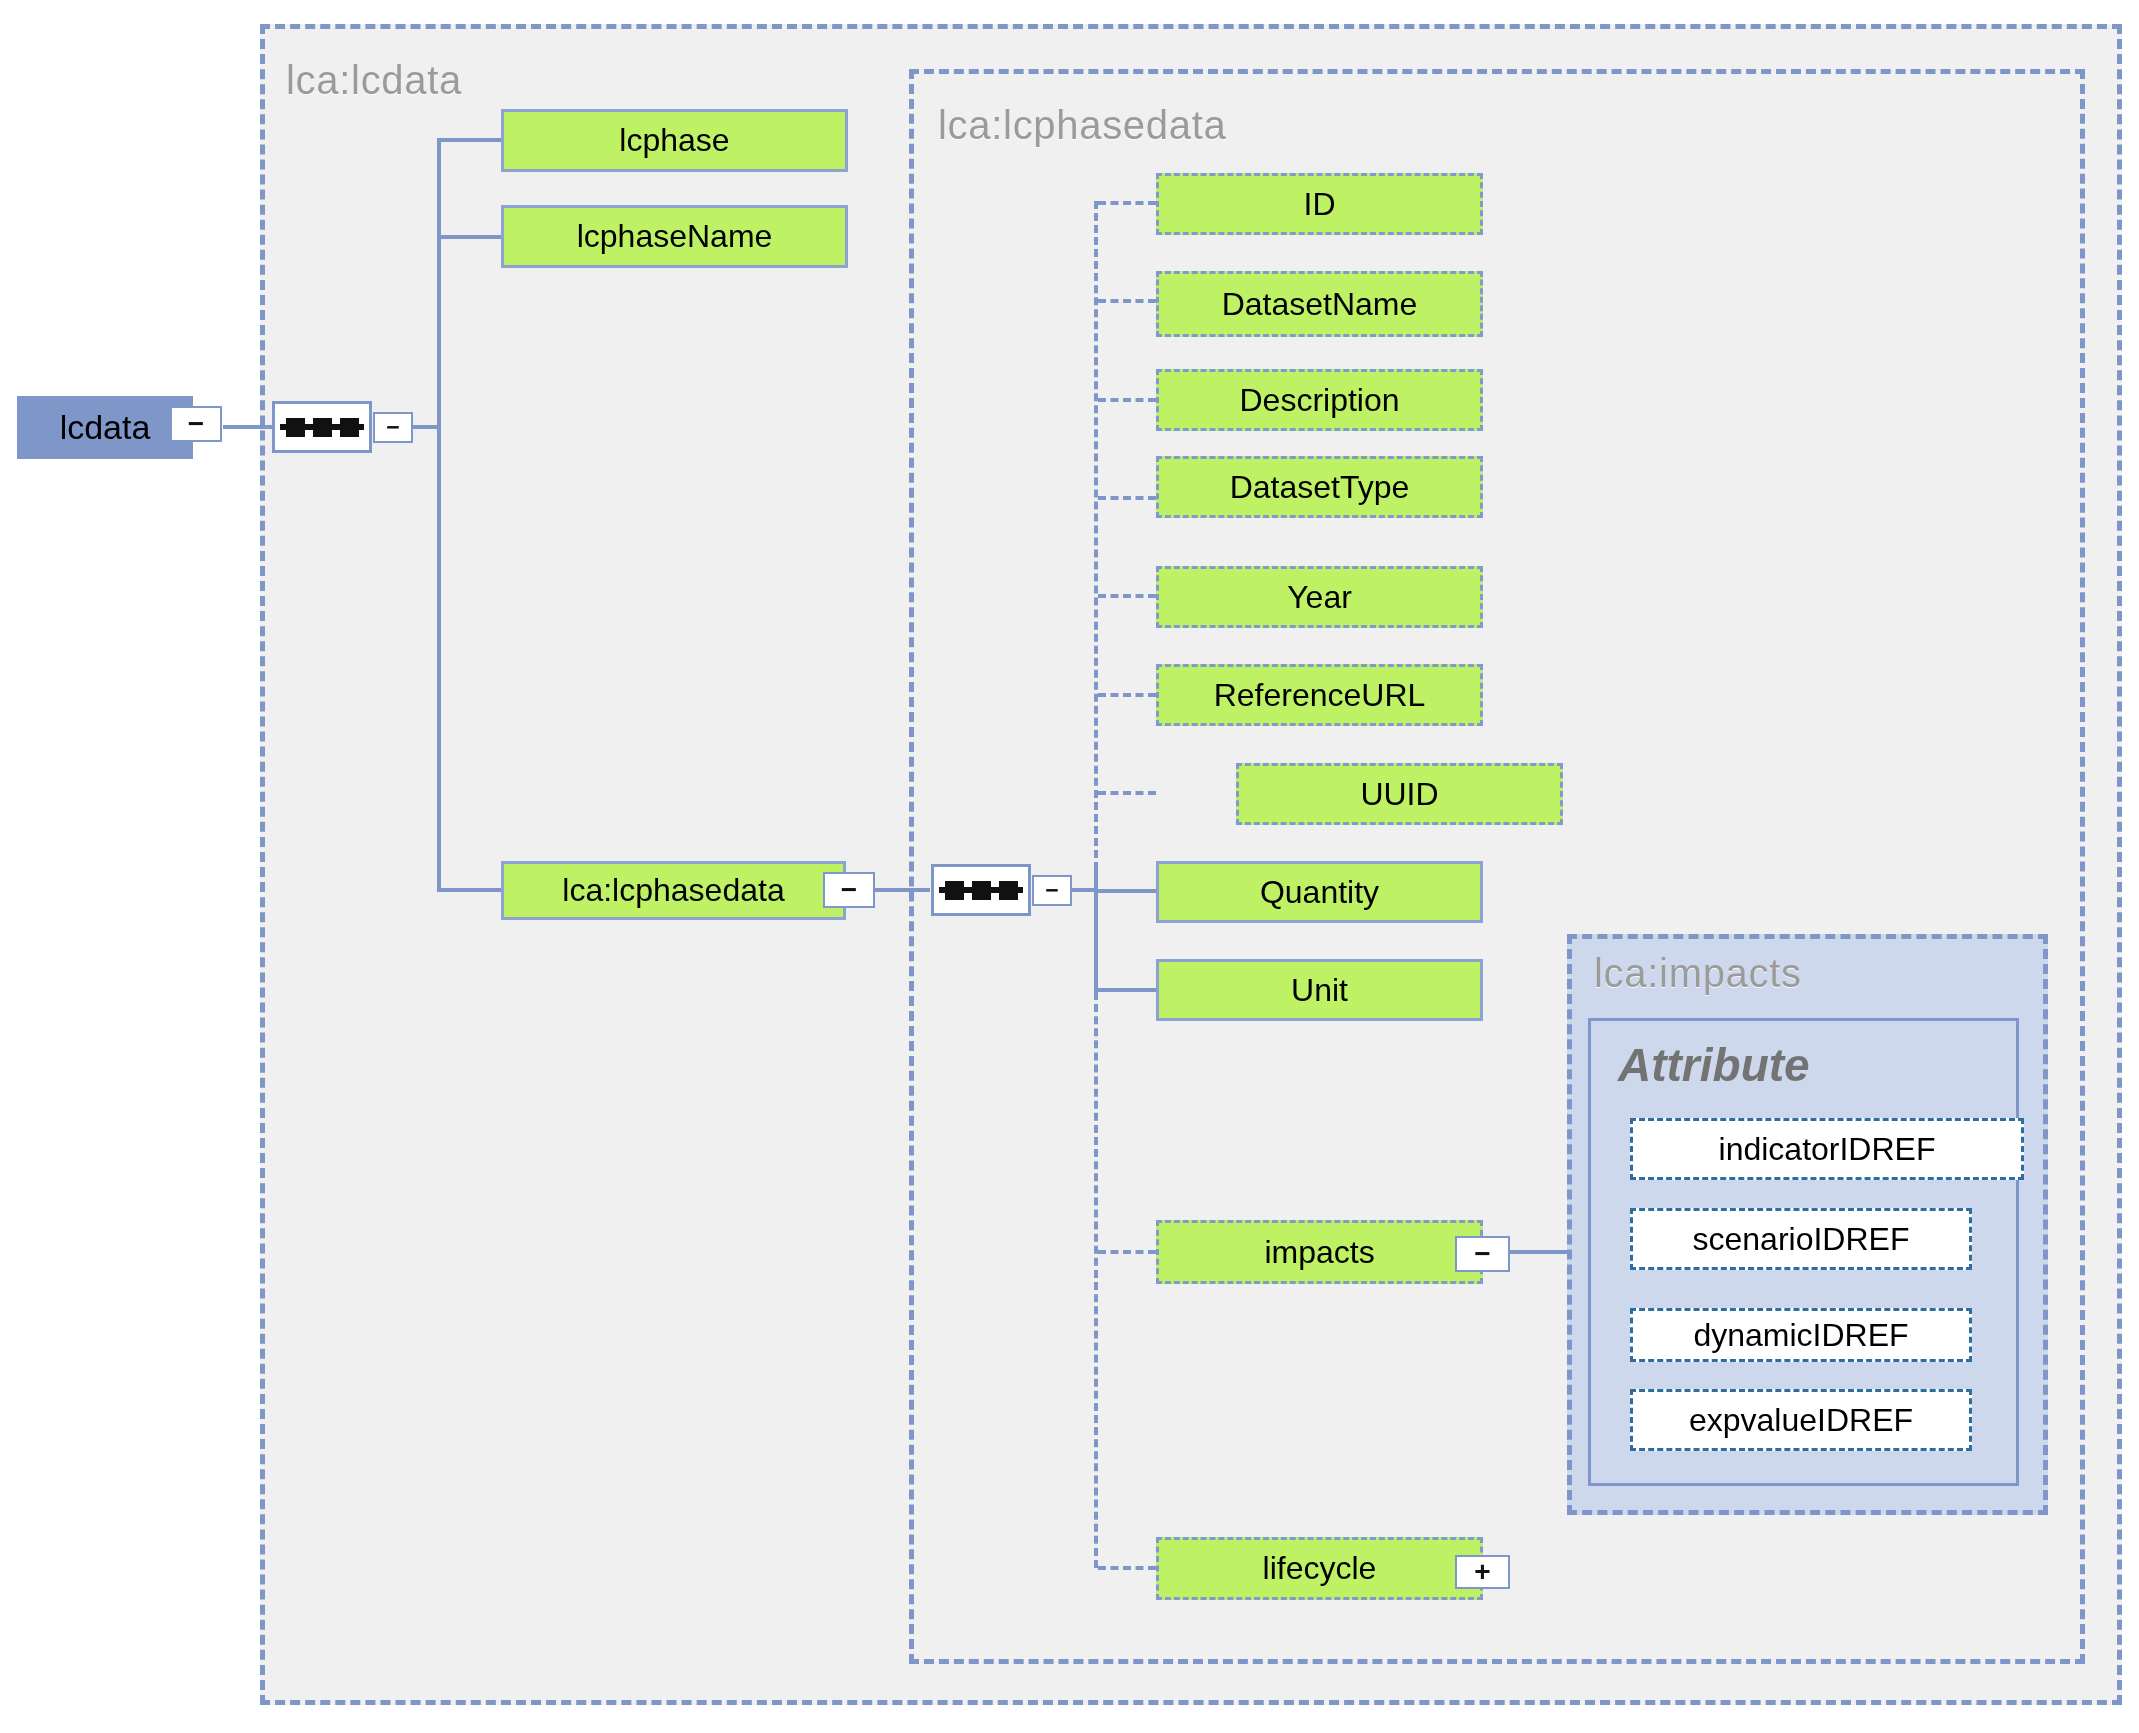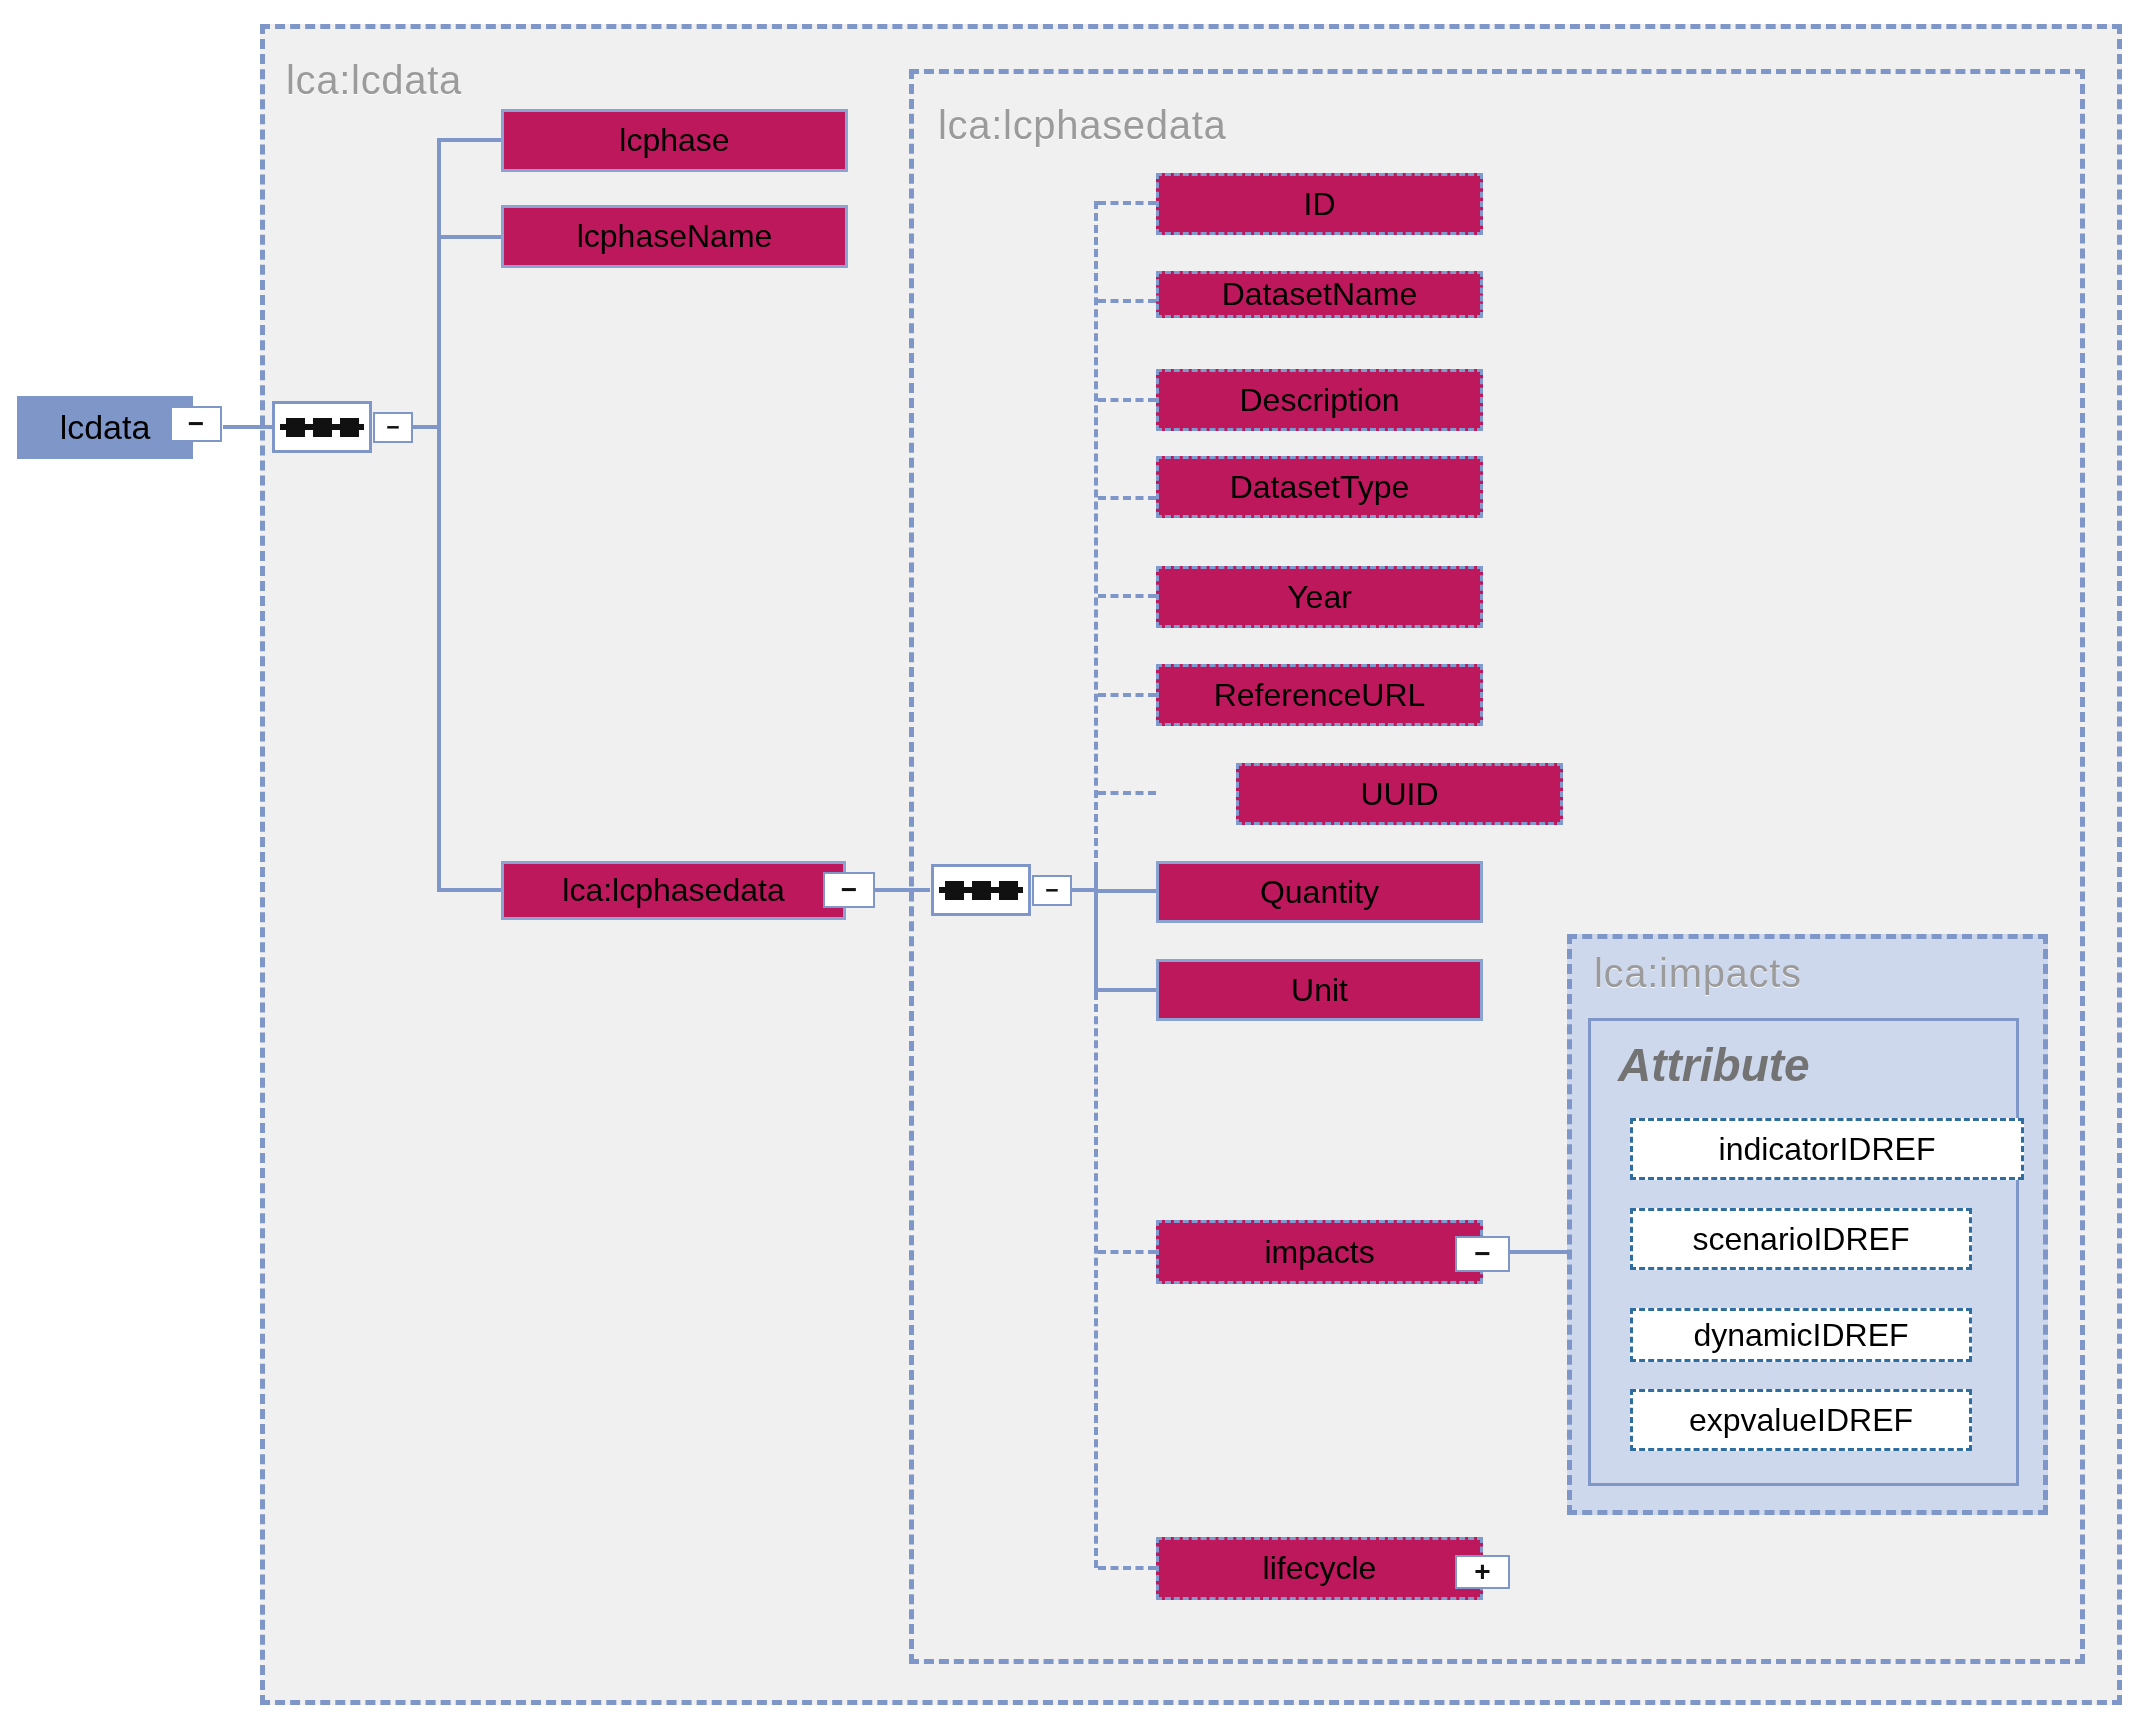--- a/index.html
+++ b/index.html
@@ -2,21 +2,21 @@
 <html style="font-size:11.7px"><head>
 <meta charset="utf-8">
 <style>
   html,body{margin:0;padding:0;background:#ffffff;font-family:"Liberation Sans",sans-serif;}
   #canvas{position:relative;width:2140px;height:1734px;background:#ffffff;overflow:hidden;}
   *,*::before,*::after{box-sizing:border-box;}
 
   .container-d{position:absolute;border:5.1px dashed #7e96c8;background:#f0f0f1;}
   .glabel{position:absolute;color:#9b9b9b;font-size:40px;letter-spacing:0.7px;text-shadow:0 0.7px 0 rgba(255,255,255,.85);}
 
-  .el{position:absolute;background:#be185d;border:3.6px solid #8aa3d3;display:flex;align-items:center;justify-content:center;
+  .el{position:absolute;background:#bef264;border:3.6px solid #8aa3d3;display:flex;align-items:center;justify-content:center;
       font-size:32px;color:#000;}
   .el.dashed{border:3.6px dashed #7e9ace;}
   .root-el{position:absolute;background:#7e96c8;color:#000000;display:flex;align-items:center;justify-content:center;font-size:34px;}
 
   .btn{position:absolute;background:#ffffff;border:2.9px solid #7e96c8;display:flex;align-items:center;justify-content:center;
        font-size:28px;font-weight:bold;color:#111;line-height:1;z-index:6;cursor:default;}
 
   .seq{position:absolute;background:#ffffff;border:3.6px solid #7e96c8;display:flex;align-items:center;justify-content:center;z-index:5;}
   .seq-icon{position:relative;width:73px;height:19px;display:flex;align-items:center;justify-content:space-between;}
   .seq-bar{position:absolute;left:-5.8px;right:-5.8px;top:6.6px;height:5.8px;background:#111;}
@@ -94,21 +94,21 @@
   <div class="hline-d" style="left:1098px;top:496px;width:58px;"></div>
   <div class="hline-d" style="left:1098px;top:594px;width:58px;"></div>
   <div class="hline-d" style="left:1098px;top:693px;width:58px;"></div>
   <div class="hline-d" style="left:1098px;top:791px;width:58px;"></div>
   <div class="hline" style="left:1096px;top:889px;width:60px;"></div>
   <div class="hline" style="left:1096px;top:988px;width:60px;"></div>
   <div class="hline-d" style="left:1098px;top:1250px;width:58px;"></div>
   <div class="hline-d" style="left:1098px;top:1566px;width:58px;"></div>
 
   <div class="el dashed node" style="left:1156px;top:173px;width:327px;height:62px;">ID</div>
-  <div class="el dashed node" style="left:1156px;top:271px;width:327px;height:47px;">DatasetName</div>
+  <div class="el dashed node" style="left:1156px;top:271px;width:327px;height:66px;">DatasetName</div>
   <div class="el dashed node" style="left:1156px;top:369px;width:327px;height:62px;">Description</div>
   <div class="el dashed node" style="left:1156px;top:456px;width:327px;height:62px;">DatasetType</div>
   <div class="el dashed node" style="left:1156px;top:566px;width:327px;height:62px;">Year</div>
   <div class="el dashed node" style="left:1156px;top:664px;width:327px;height:62px;">ReferenceURL</div>
   <div class="el dashed node" style="left:1208px;top:763px;width:327px;height:62px;margin-left:28px;">UUID</div>
   <div class="el node" style="left:1156px;top:861px;width:327px;height:62px;">Quantity</div>
   <div class="el node" style="left:1156px;top:959px;width:327px;height:62px;">Unit</div>
   <div class="el dashed node" style="left:1156px;top:1220px;width:327px;height:64px;text-align:center;">impacts</div>
   <div class="btn" style="left:1455px;top:1236px;width:55px;height:36px;">−</div>
   <div class="el dashed node" style="left:1156px;top:1537px;width:327px;height:63px;">lifecycle</div>

